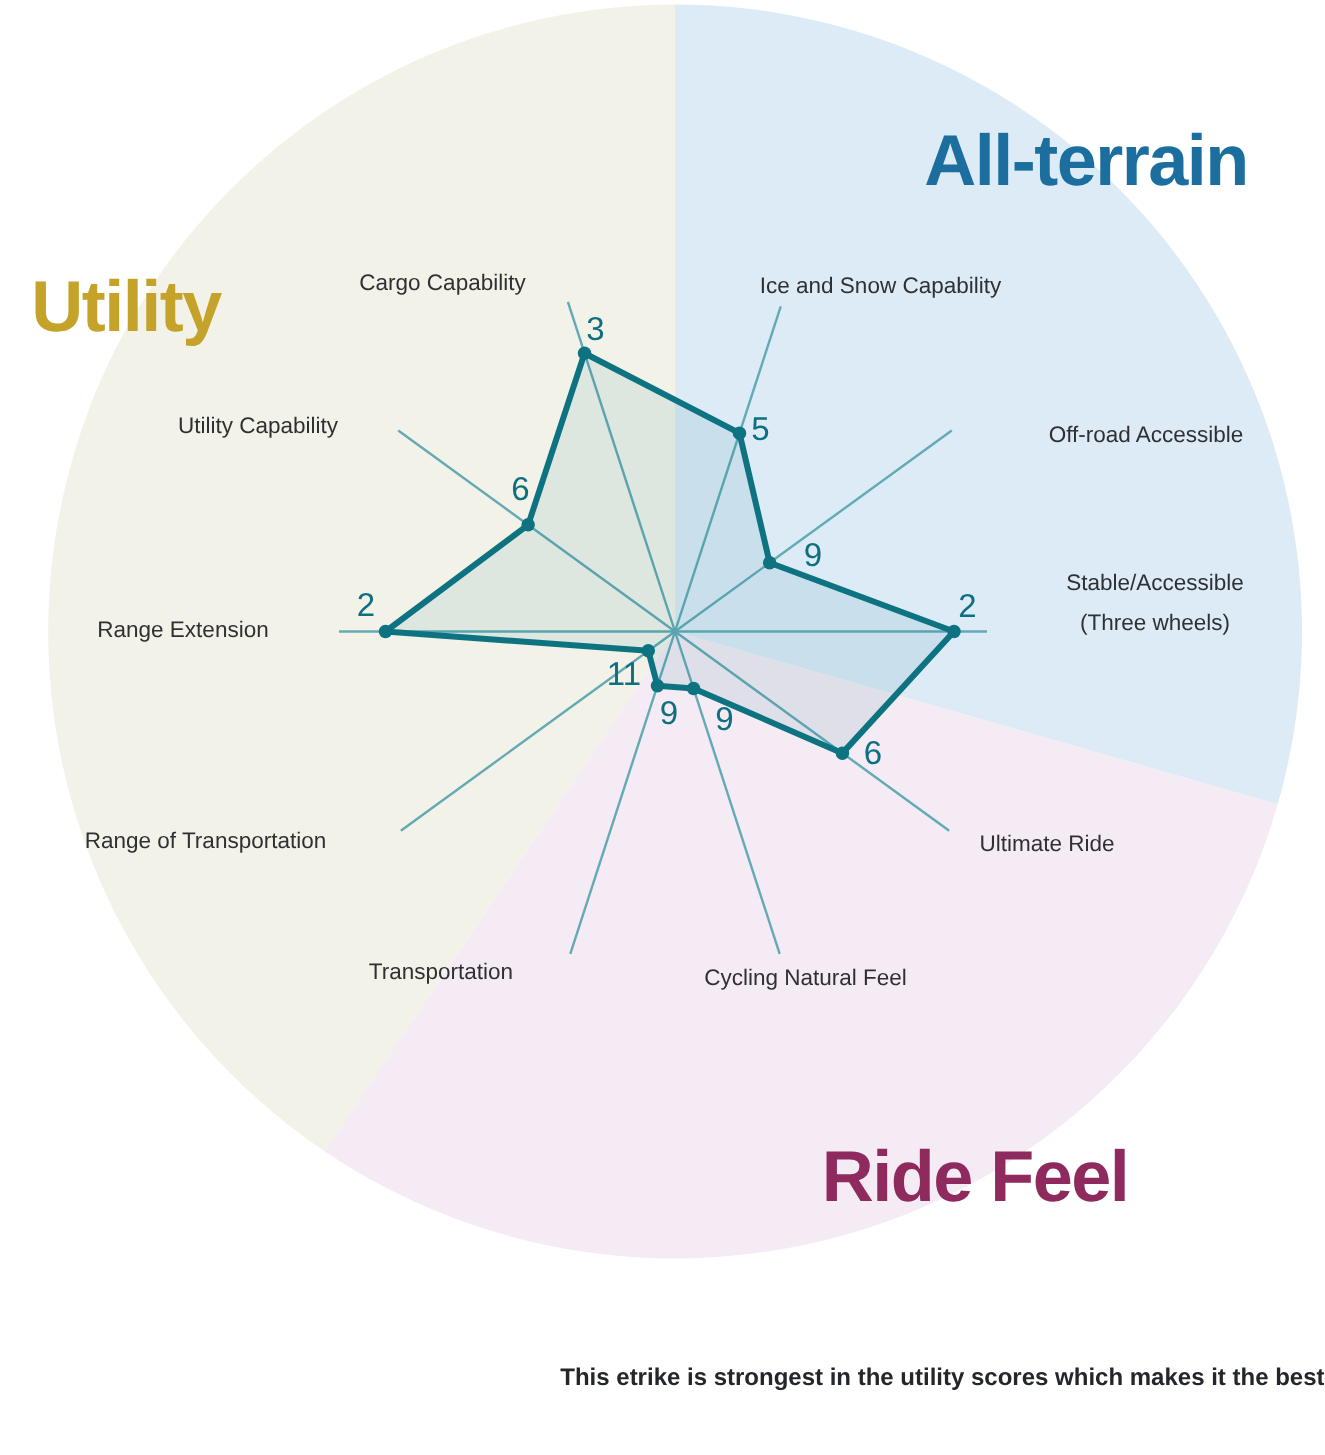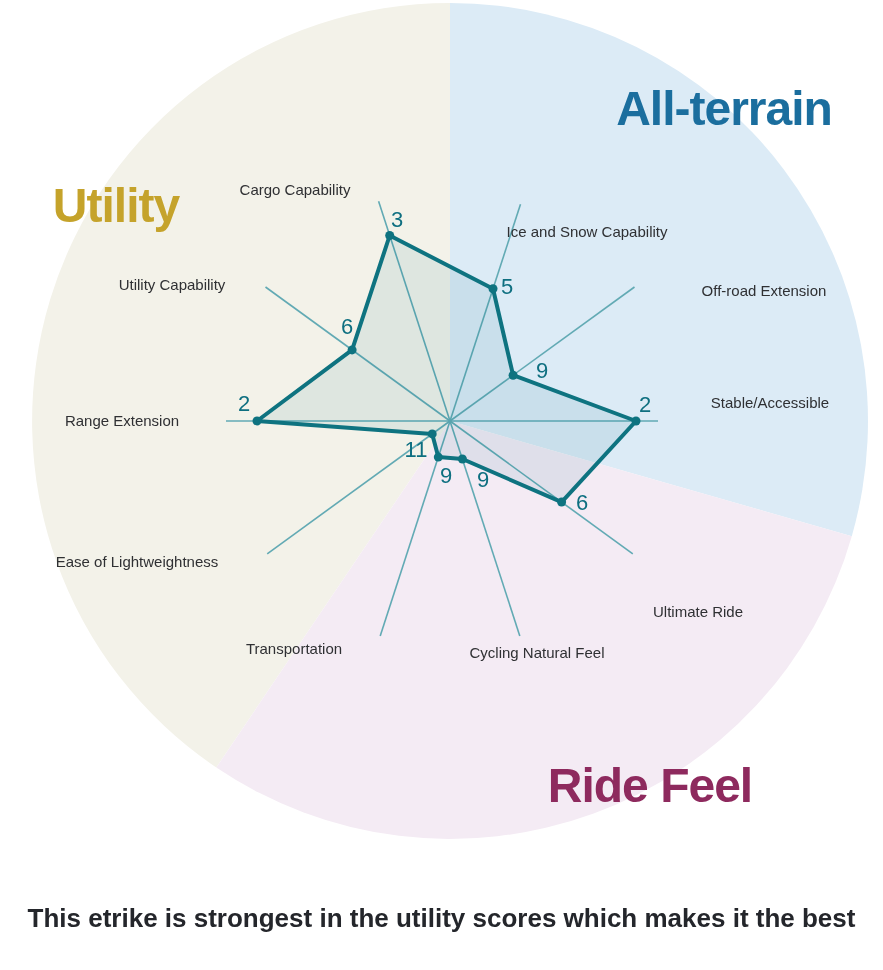--- a/index.html
+++ b/index.html
@@ -5,28 +5,28 @@
   html,body{margin:0;padding:0;background:#ffffff;}
   .stage{
     position:relative;width:883px;height:970px;overflow:hidden;
     font-family:"Liberation Sans", sans-serif;background:#ffffff;
   }
   #chart-svg{position:absolute;left:0;top:0;}
   .axis-label{
     position:absolute;transform:translate(-50%,-50%);
     font-size:15px;line-height:27px;color:#2f3033;text-align:center;white-space:nowrap;
   }
-  .axis-label.align-left{transform:translate(0,-50%);text-align:left;margin-top:48px;}
+  .axis-label.align-left{transform:translate(0,-50%);text-align:left;}
   .group-title{
     position:absolute;transform:translate(-50%,-50%);
     font-size:48px;font-weight:700;letter-spacing:-1px;white-space:nowrap;
   }
   .caption{
-    position:absolute;left:0;top:902px;width:883px;text-align:center;
-    font-size:26px;line-height:33px;font-weight:600;color:#24262b;
+    position:absolute;left:0;top:902px;width:883px;text-align:right;
+    font-size:16px;line-height:33px;font-weight:600;color:#24262b;
   }
 </style>
 </head>
 <body>
 
 <div class="stage">
   <svg id="chart-svg" width="883" height="856" viewBox="0 0 883 856">
       <path d="M 450.0 421.0 L 450.0 3.0 A 418 418 0 0 0 216.3 767.5 Z" fill="#f3f2e9"></path>
       <path d="M 450.0 421.0 L 851.8 536.2 A 418 418 0 0 0 450.0 3.0 Z" fill="#dcebf6"></path>
       <path d="M 450.0 421.0 L 216.3 767.5 A 418 418 0 0 0 851.8 536.2 Z" fill="#f4ebf4"></path>
@@ -60,49 +60,50 @@
       <circle cx="257.0" cy="421.0" r="4.5" fill="#0e7380"></circle>
       <text x="244" y="403" text-anchor="middle" dominant-baseline="central" font-family="Liberation Sans, sans-serif" font-size="22" font-weight="500" fill="#0e6f80">2</text>
       <circle cx="352.1" cy="349.9" r="4.5" fill="#0e7380"></circle>
       <text x="347" y="326" text-anchor="middle" dominant-baseline="central" font-family="Liberation Sans, sans-serif" font-size="22" font-weight="500" fill="#0e6f80">6</text>
     </svg>
 
   <div id="axis-labels">
       <div class="axis-label" style="left: 295px; top: 189px;">
         <div>Cargo Capability</div>
       </div>
-      <div class="axis-label" style="left: 587px; top: 191px; margin-top: 40px;">
+      <div class="axis-label" style="left: 587px; top: 191px;">
         <div>Ice and Snow Capability</div>
       </div>
       <div class="axis-label" style="left: 764px; top: 290px;">
-        <div>Off-road Extension</div>
+        <div>Off-road Accessible</div>
       </div>
       <div class="axis-label" style="left: 770px; top: 402px;">
         <div>Stable/Accessible</div>
+        <div>(Three wheels)</div>
       </div>
       <div class="axis-label align-left" style="left: 653px; top: 563px;">
         <div>Ultimate Ride</div>
       </div>
       <div class="axis-label" style="left: 537px; top: 652px;">
         <div>Cycling Natural Feel</div>
       </div>
       <div class="axis-label" style="left: 294px; top: 648px;">
         <div>Transportation</div>
       </div>
       <div class="axis-label" style="left: 137px; top: 561px;">
-        <div>Ease of Lightweightness</div>
+        <div>Range of Transportation</div>
       </div>
       <div class="axis-label" style="left: 122px; top: 420px;">
         <div>Range Extension</div>
       </div>
       <div class="axis-label" style="left: 172px; top: 284px; text-align: right;">
         <div>Utility Capability</div>
       </div>
     </div>
 
-  <div class="group-title" style="color: rgb(197, 163, 43); left: 84px; top: 205px; margin-left: 32px;">Utility</div>
+  <div class="group-title" style="color: rgb(197, 163, 43); left: 84px; top: 205px;">Utility</div>
   <div class="group-title" style="color: rgb(142, 42, 94); left: 650px; top: 785px;">Ride Feel</div>
   <div class="group-title" style="color: rgb(27, 110, 158); left: 724px; top: 108px;">All-terrain</div>
 
   <div class="caption" style="color: rgb(36, 38, 43);">
     <div>This etrike is strongest in the utility scores which makes it the best</div>
   </div>
 </div>
 
 </body></html>

